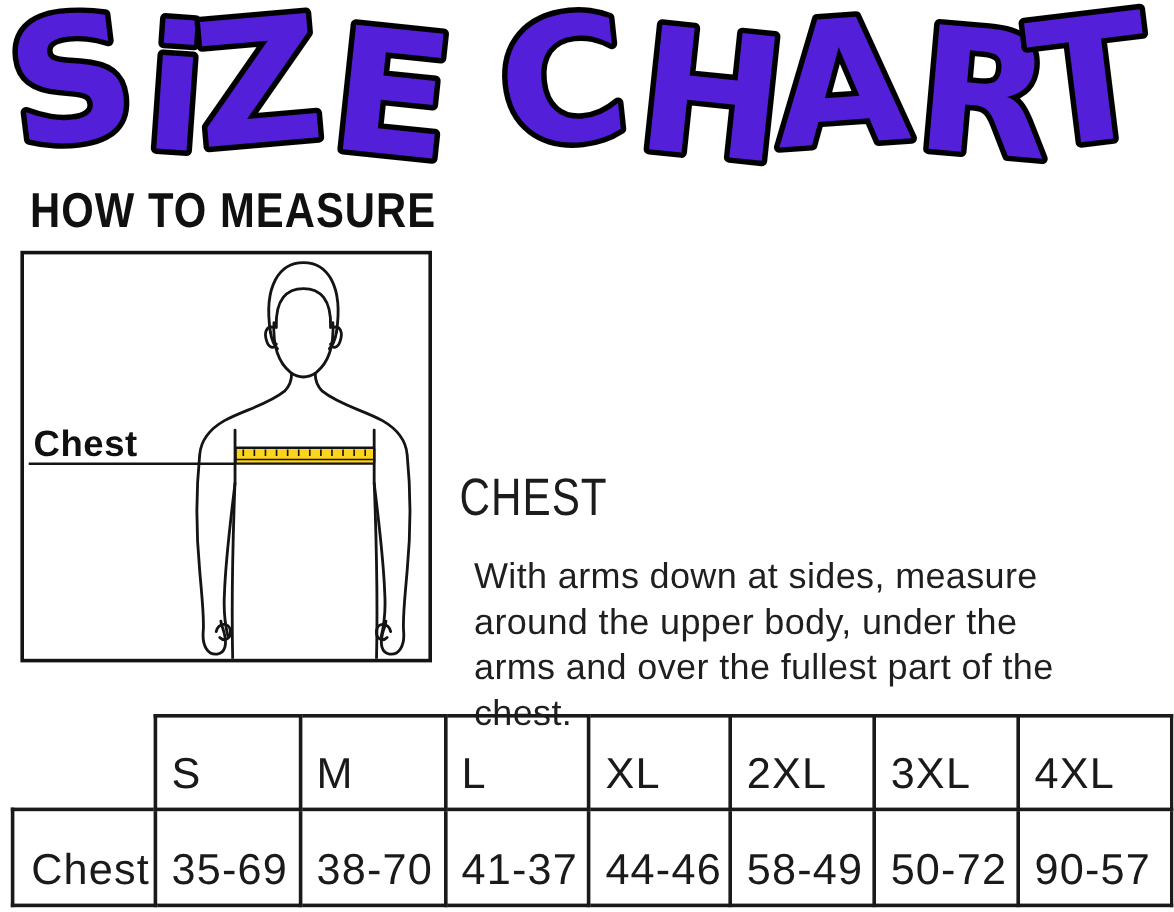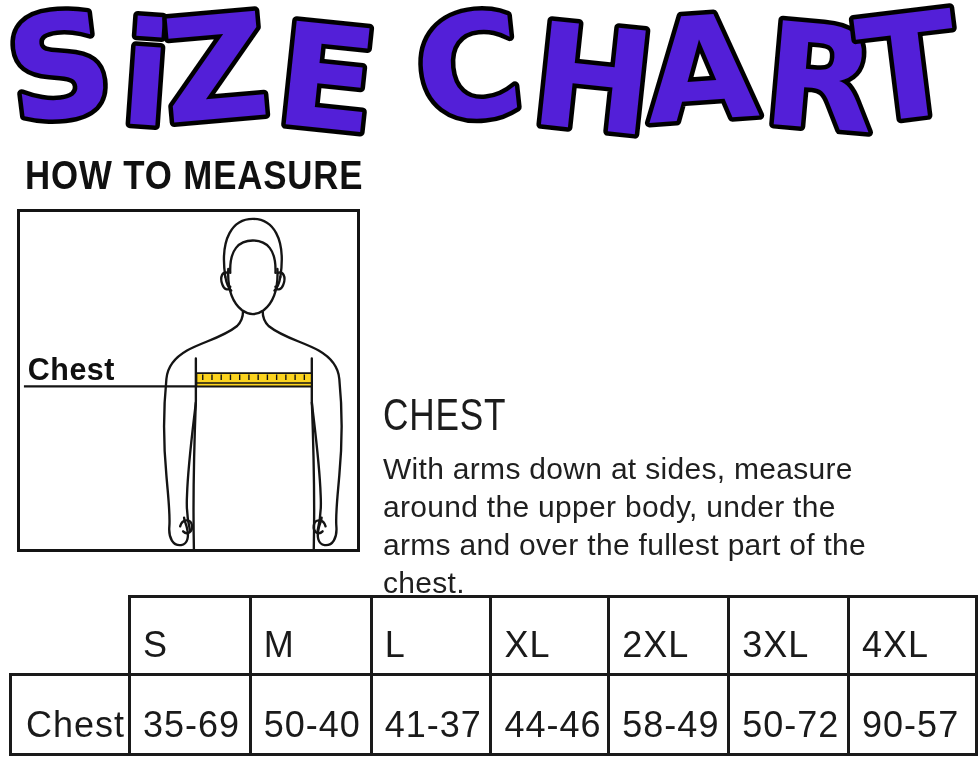--- a/index.html
+++ b/index.html
@@ -28,21 +28,21 @@
   .fig-line{fill:none;stroke:#141414;stroke-width:2.4;stroke-linecap:round;stroke-linejoin:round;}
   .fig-thin{fill:none;stroke:#141414;stroke-width:1.4;}
   .chest-label{font-family:"Liberation Sans",sans-serif;font-weight:bold;font-size:31px;fill:#101010;letter-spacing:0.5px;}
   
   .measure-heading{
     position:absolute;left:383px;top:393px;font-size:44px;font-weight:normal;
     letter-spacing:1px;color:#1c1c1c;line-height:1;white-space:nowrap;
     transform:scaleX(0.8);transform-origin:0 0;
   }
   .measure-body{
-    position:absolute;left:383px;top:450px;width:525px;margin:0;
+    position:absolute;left:383px;top:450px;width:525px;margin:12px;
     font-size:30px;line-height:38px;letter-spacing:0.3px;color:#1f1f1f;font-weight:normal;
   }
   
   .size-table{
     position:absolute;left:9px;top:595px;border-collapse:collapse;table-layout:fixed;
     font-size:36px;letter-spacing:1px;color:#1a1a1a;
   }
   .size-table td,.size-table th{
     border:3px solid #1a1a1a;vertical-align:bottom;text-align:left;
     padding:0 0 7px 12px;font-weight:normal;overflow:hidden;
@@ -123,21 +123,21 @@
         <th>M</th>
         <th>L</th>
         <th>XL</th>
         <th>2XL</th>
         <th>3XL</th>
         <th>4XL</th>
       </tr>
       <tr class="data">
         <td class="rowlabel">Chest</td>
         <td>35-69</td>
-        <td>50-40</td>
+        <td>38-70</td>
         <td>41-37</td>
         <td>44-46</td>
         <td>58-49</td>
         <td>50-72</td>
         <td>90-57</td>
       </tr>
     </tbody>
   </table>
 
 </div>

